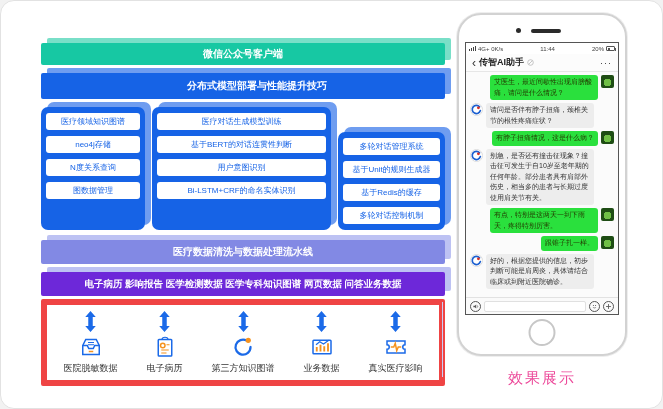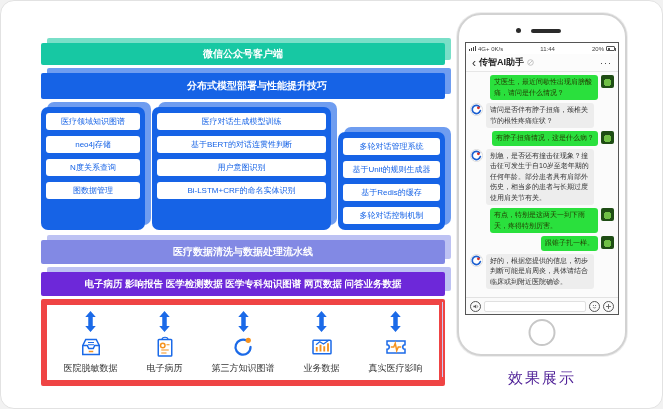--- a/index.html
+++ b/index.html
@@ -53,21 +53,21 @@
   .msg-row.user .bubble { background:#2ae03d; color:#233c00; }
   .msg-row.ai .bubble { background:#ededed; color:#333; }
   .avatar { width:13px; height:13px; flex-shrink:0; }
   .user-avatar { border-radius:2px; background:radial-gradient(circle at 50% 58%, #6fbf45 0 38%, #1e4d14 39%); }
   .ai-avatar { border-radius:50%; background:#fff; border:1px solid #ddd; display:flex; align-items:center; justify-content:center; }
   .inputbar { height:17px; border-top:1px solid #e2e2e2; background:#fafafa; display:flex; align-items:center; gap:3px; padding:0 4px; flex-shrink:0; }
   .roundicon { width:11px; height:11px; border:1px solid #555; border-radius:50%; display:flex; align-items:center; justify-content:center; flex-shrink:0; }
   .roundicon svg { display:block; }
   .text-input { flex:1; height:11px; background:#fff; border:1px solid #e0e0e0; border-radius:2px; }
   .home-button { position:absolute; bottom:8px; left:50%; transform:translateX(-50%); width:27px; height:27px; border:2px solid #c7c7c7; border-radius:50%; background:#fff; }
-  .caption-right { position:absolute; left:456px; top:368px; width:170px; text-align:center; font-size:15px; color:#4c1d95; letter-spacing:2px; }
+  .caption-right { position:absolute; left:456px; top:368px; width:170px; text-align:center; font-size:15px; color:#ec4899; letter-spacing:2px; }
 </style>
 </head>
 <body>
 
 <div class="canvas">
 
   <div class="diagram">
     <div class="bar bar-green">微信公众号客户端</div>
     <div class="bar bar-blue">分布式模型部署与性能提升技巧</div>
 

